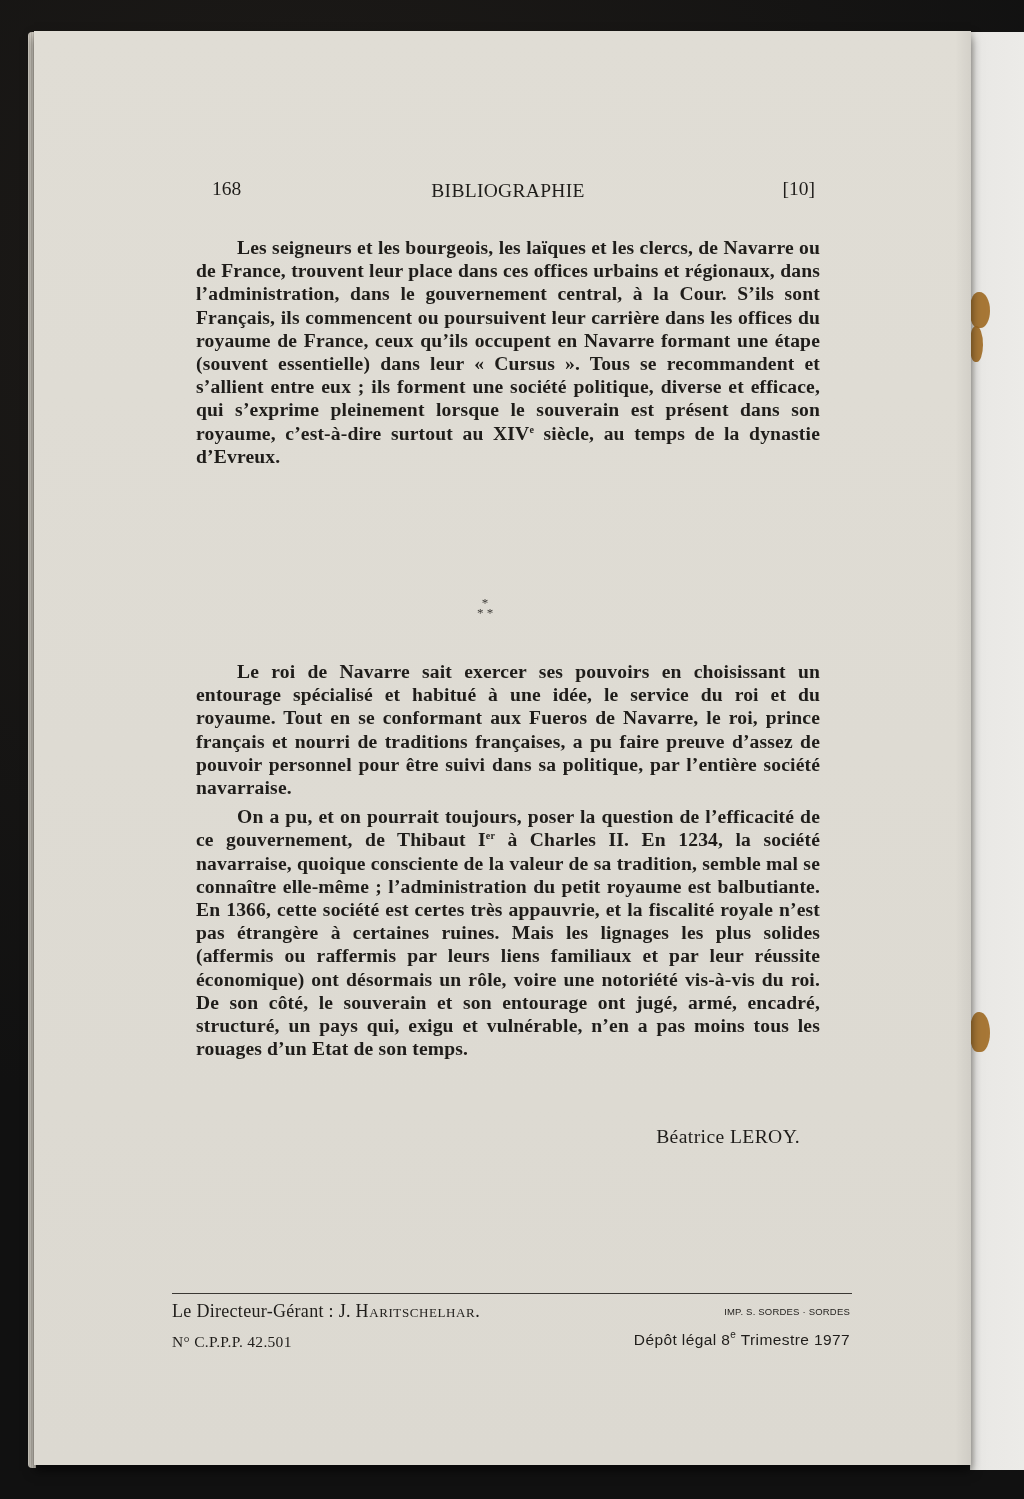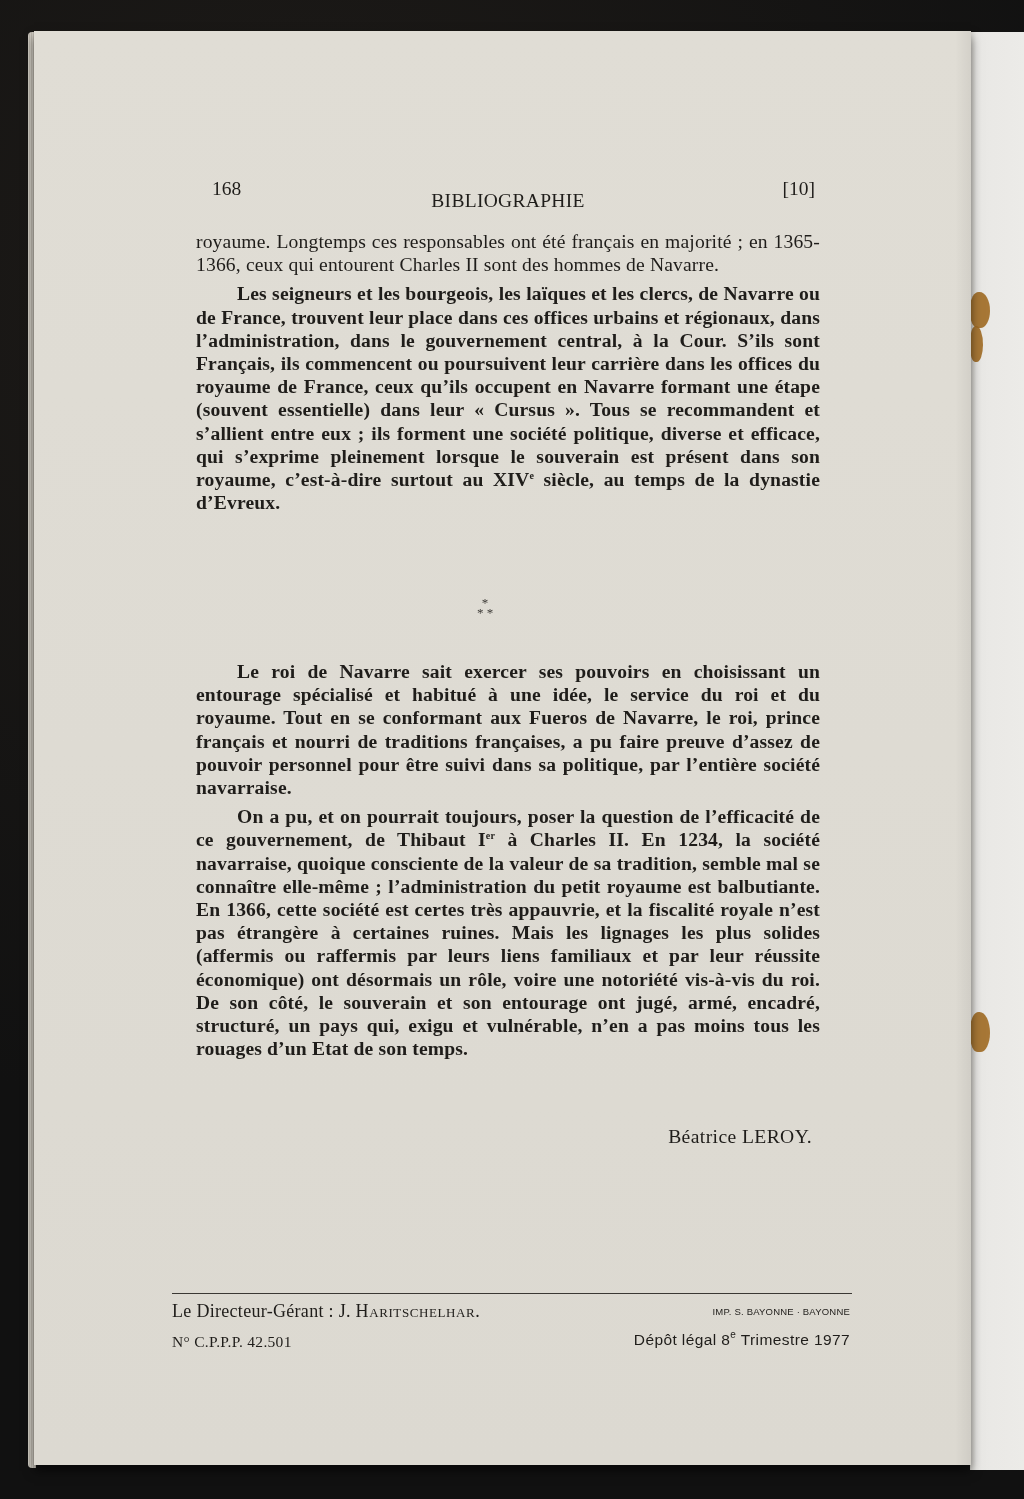--- a/index.html
+++ b/index.html
@@ -47,34 +47,34 @@
     font-size:19.6px;
     line-height:23.2px;
     text-align:justify;
     letter-spacing:0.15px;
   }
   .running-head {
     position:absolute; left:196px; top:178px; width:624px; height:24px;
     color:#1f1d1a; font-size:19.5px;
   }
   .running-head .pg { position:absolute; left:16px; top:0; }
-  .running-head .title { position:absolute; left:0; right:0; text-align:center; top:12px; letter-spacing:0.3px; }
+  .running-head .title { position:absolute; left:0; right:0; text-align:center; top:2px; letter-spacing:0.3px; }
   .running-head .sec { position:absolute; right:5px; top:0; }
   p { margin:0; }
   .para.indent { text-indent:41px;font-weight:bold; }
   .gap { height:6px; }
   sup { font-size:10px; vertical-align:7px; line-height:0; }
   .block1 { top:230px; }
   .block2 { top:660px; }
   .asterism {
     position:absolute; left:470px; top:598px; width:30px; height:28px;
     font-size:13px; line-height:10px; color:#3a3834; text-align:center;
   }
   .signature {
-    position:absolute; left:592px; top:1126px; width:220px; text-align:right;
+    position:absolute; left:580px; top:1126px; width:220px; text-align:right;
     font-size:19.6px; color:#1f1d1a; letter-spacing:0.4px;
   }
   .footer-rule {
     position:absolute; left:172px; top:1293px; width:680px; height:1px;
     background:#3a3833;
   }
   .director {
     position:absolute; left:172px; top:1301px; font-size:18px; color:#1f1d1a; letter-spacing:0.3px;
   }
   .director .sc { font-variant:small-caps; letter-spacing:0.6px;text-align:center; }
@@ -107,35 +107,34 @@
 <div class="page"></div>
 <div class="gutter-shadow"></div>
 
 <div class="running-head">
   <span class="pg">168</span>
   <span class="title">BIBLIOGRAPHIE</span>
   <span class="sec">[10]</span>
 </div>
 
 <div class="text-block block1">
-  <p class="para">royaume. Longtemps ces responsables ont été français en majorité ; en 1365-1366, ceux qui entourent Charles II sont des hommes de Navarre.</p>
   <div class="gap"></div>
   <p class="para indent"><span>Les seigneurs et les bourgeois, les laïques et les clercs, de Navarre ou de France, trouvent leur place dans ces offices urbains et régionaux, dans l’administration, dans le gouvernement central, à la Cour. S’ils sont Français, ils commencent ou poursuivent leur carrière dans les offices du royaume de France, ceux qu’ils occupent en Navarre formant une étape (souvent essentielle) dans leur « Cursus ». Tous se recommandent et s’allient entre eux ; ils forment une société politique, diverse et efficace, qui s’exprime pleinement lorsque le souverain est présent dans son royaume, c’est-à-dire surtout au</span> <span>XIV</span><sup>e</sup><span> siècle, au temps de la dynastie d’Evreux.</span></p>
 </div>
 
 <div class="asterism">
   <div>*</div>
   <div>* *</div>
 </div>
 
 <div class="text-block block2">
   <p class="para indent">Le roi de Navarre sait exercer ses pouvoirs en choisissant un entourage spécialisé et habitué à une idée, le service du roi et du royaume. Tout en se conformant aux Fueros de Navarre, le roi, prince français et nourri de traditions françaises, a pu faire preuve d’assez de pouvoir personnel pour être suivi dans sa politique, par l’entière société navarraise.</p>
   <div class="gap"></div>
   <p class="para indent"><span>On a pu, et on pourrait toujours, poser la question de l’efficacité de ce gouvernement, de Thibaut I</span><sup>er</sup><span> à Charles II. En 1234, la société navarraise, quoique consciente de la valeur de sa tradition, semble mal se connaître elle-même ; l’administration du petit royaume est balbutiante. En 1366, cette société est certes très appauvrie, et la fiscalité royale n’est pas étrangère à certaines ruines. Mais les lignages les plus solides (affermis ou raffermis par leurs liens familiaux et par leur réussite économique) ont désormais un rôle, voire une notoriété vis-à-vis du roi. De son côté, le souverain et son entourage ont jugé, armé, encadré, structuré, un pays qui, exigu et vulnérable, n’en a pas moins tous les rouages d’un Etat de son temps.</span></p>
 </div>
 
 <div class="signature">Béatrice LEROY.</div>
 
 <div class="footer-rule"></div>
 <div class="director"><span>Le Directeur-Gérant : J. </span><span class="sc">Haritschelhar.</span></div>
-<div class="imp">IMP. S. BAYONNE · BAYONNE</div>
+<div class="imp">IMP. S. SORDES · SORDES</div>
 <div class="cppp">N° C.P.P.P. 42.501</div>
 <div class="depot"><span>Dépôt légal 8</span><sup>e</sup><span> Trimestre 1977</span></div>
 
 </body></html>

